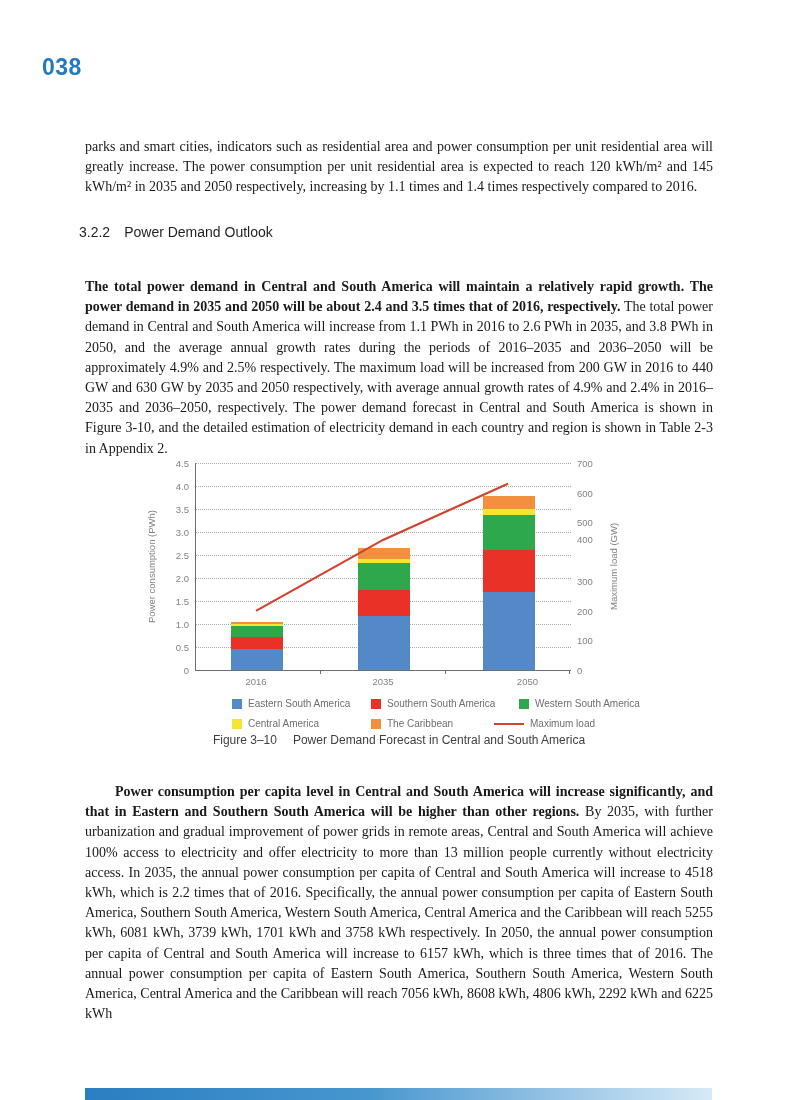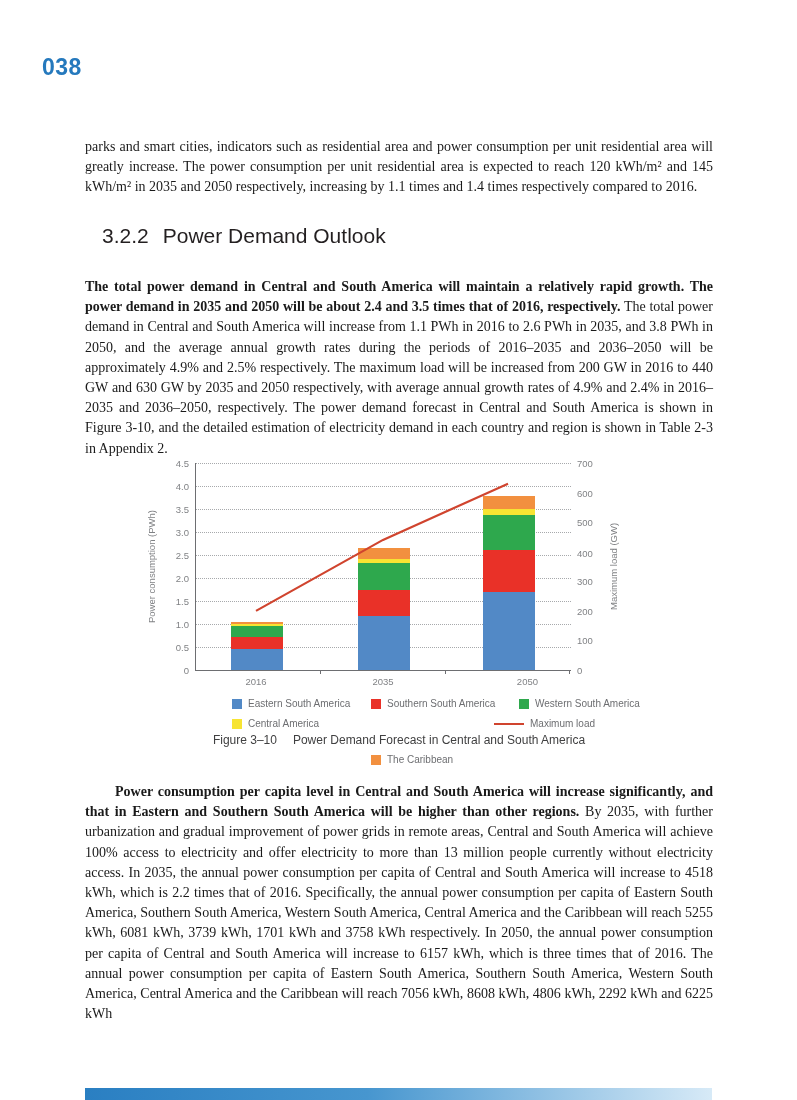--- a/index.html
+++ b/index.html
@@ -4,22 +4,22 @@
 <style>
   html,body{margin:0;padding:0;background:#ffffff;}
   body{width:797px;height:1100px;position:relative;overflow:hidden;
        font-family:"Liberation Serif", serif;color:#1a1a1a;}
   .abs{position:absolute;}
   #page-number{left:42px;top:54px;font-family:Liberation Sans, sans-serif;
        font-weight:bold;font-size:23px;color:#2579bd;letter-spacing:0.5px;}
   .body-par{left:85px;width:628px;font-size:14px;line-height:20.2px;
        text-align:justify;text-justify:inter-word;}
   #para-intro{top:123px;}
-  #section-heading{left:102px;top:224px;font-family:"Liberation Sans",sans-serif;
-       font-size:21px;color:#231f20;}
+  #section-heading{left:79px;top:224px;font-family:"Liberation Sans",sans-serif;
+       font-size:14px;color:#231f20;}
   #section-heading .sec-num{margin-right:14px;}
   #para-demand{top:263px;}
   #para-capita{top:768px;text-indent:30px;}
   .lead-bold{font-weight:bold;}
 
   
   #chart{left:134px;top:452px;width:530px;height:310px;
        font-family:"Liberation Sans",sans-serif;}
   #plot-area{left:61px;top:11px;width:375px;height:207px;
        border-left:1px solid #6d6e71;border-bottom:1px solid #6d6e71;}
@@ -115,21 +115,21 @@
       <div class="legend-item" style="left: 385px;">
         <span class="legend-swatch" style="background: rgb(46, 168, 77);"></span>
         <span>Western South America</span>
       </div>
     </div>
   <div class="legend-row" id="legend-row-2" style="top:266px;">
       <div class="legend-item" style="left: 98px;">
         <span class="legend-swatch" style="background: rgb(247, 228, 51);"></span>
         <span>Central America</span>
       </div>
-      <div class="legend-item" style="left: 237px; margin-top: 36px;">
+      <div class="legend-item" style="left: 237px;">
         <span class="legend-swatch" style="background: rgb(242, 144, 63);"></span>
         <span>The Caribbean</span>
       </div>
       <div class="legend-item" style="left: 360px;">
         <span class="legend-line" style="background: rgb(208, 68, 46);"></span>
         <span>Maximum load</span>
       </div>
     </div>
   <div class="abs" id="figure-caption">
     <span class="cap-label">Figure 3–10</span><span>Power Demand Forecast in Central and South America</span>
@@ -141,21 +141,21 @@
     <div class="ytick left" style="top: 126px;">2.0</div>
     <div class="ytick left" style="top: 103px; text-align: right;">2.5</div>
     <div class="ytick left" style="top: 80px;">3.0</div>
     <div class="ytick left" style="top: 57px;">3.5</div>
     <div class="ytick left" style="top: 34px;">4.0</div>
     <div class="ytick left" style="top: 11px;">4.5</div>
     <div class="ytick right" style="top: 218px;">0</div>
     <div class="ytick right" style="top: 188.429px;">100</div>
     <div class="ytick right" style="top: 158.857px;">200</div>
     <div class="ytick right" style="top: 129.286px;">300</div>
-    <div class="ytick right" style="top: 101px;">400</div>
+    <div class="ytick right" style="top: 87px;">400</div>
     <div class="ytick right" style="top: 70.1429px;">500</div>
     <div class="ytick right" style="top: 40.5714px;">600</div>
     <div class="ytick right" style="top: 11px;">700</div>
     <div class="xtick-mark" style="left: 186px;"></div>
     <div class="xtick-mark" style="left: 311px;"></div>
     <div class="xtick-mark" style="left: 435px;"></div>
     <div class="xtick-label" style="left: 122px;">2016</div>
     <div class="xtick-label" style="left: 249px;">2035</div>
     <div class="xtick-label" style="left: 374px; text-align: right;">2050</div>
   </div>

